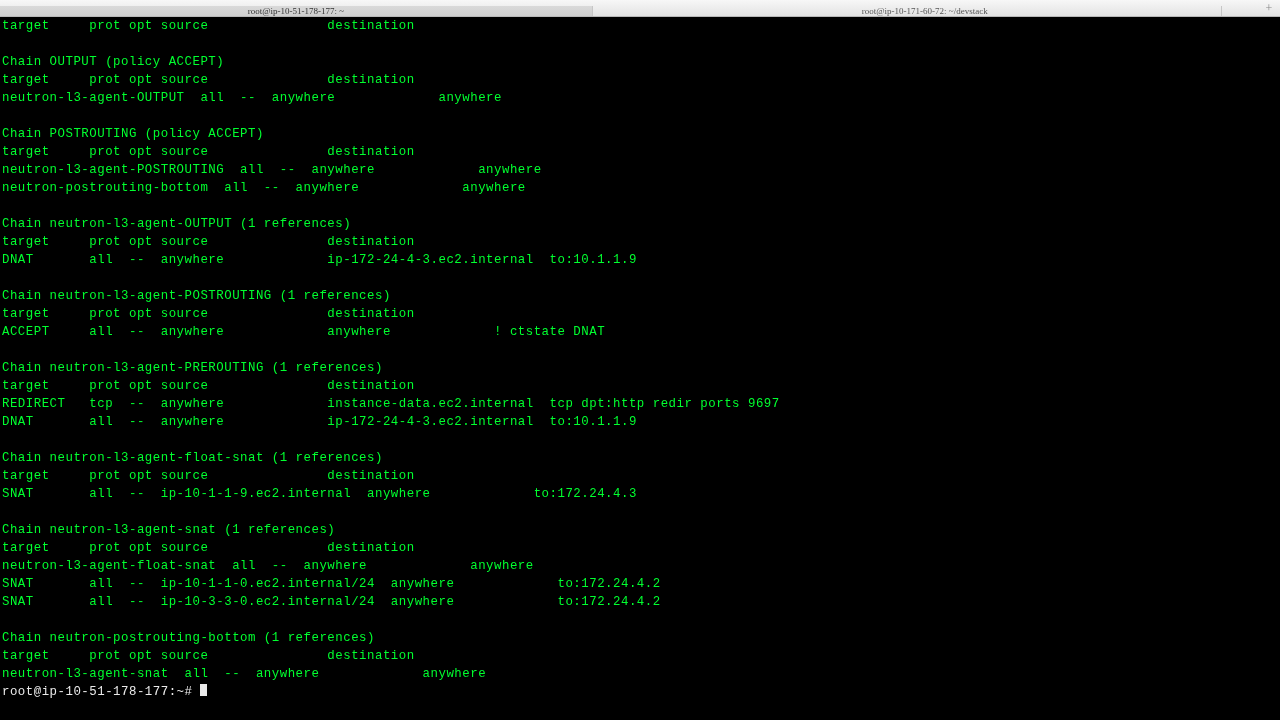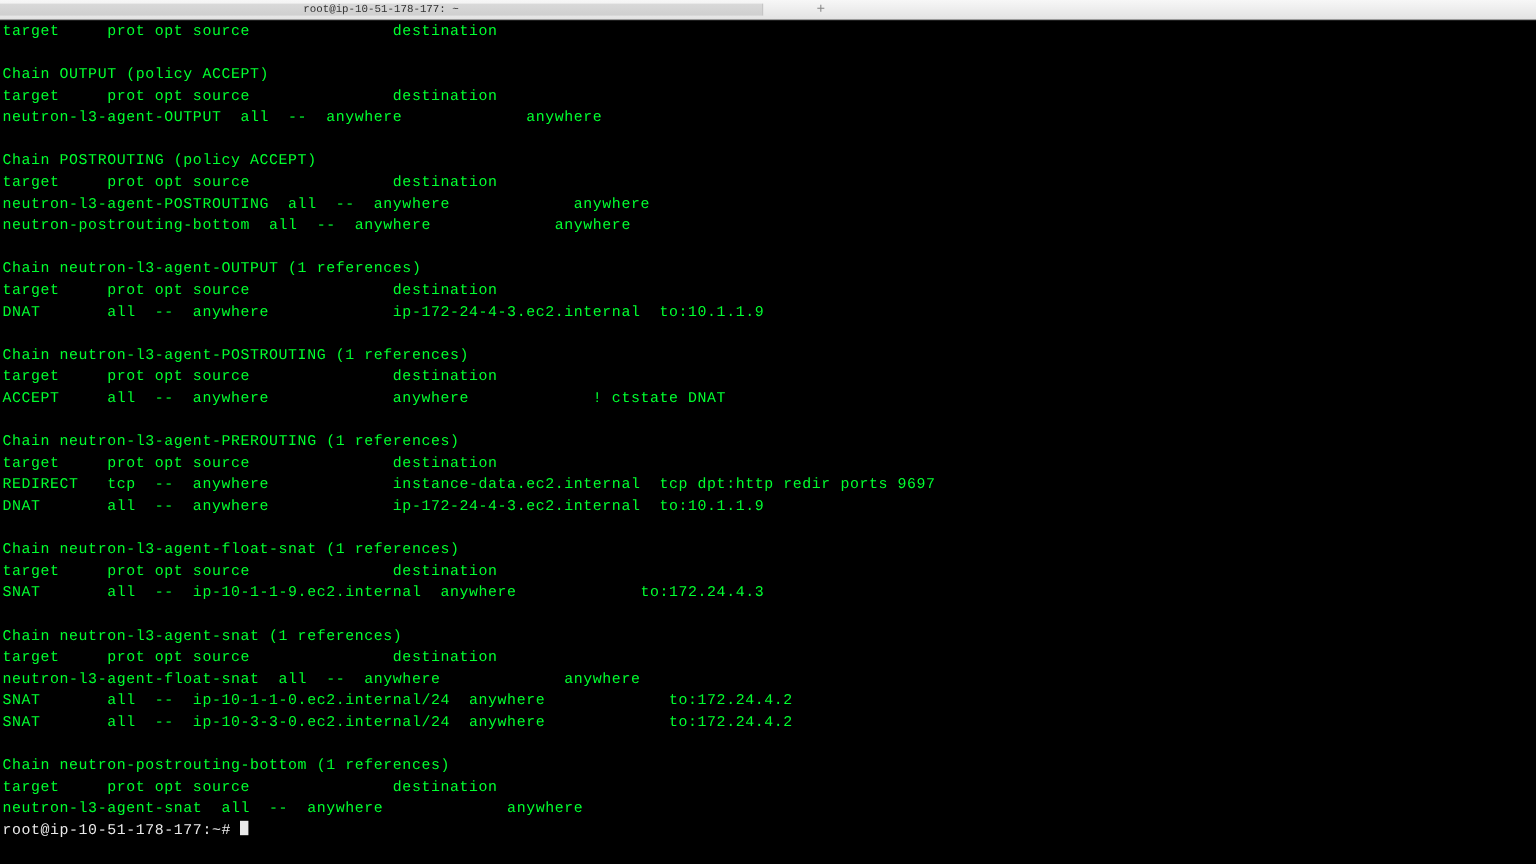--- a/index.html
+++ b/index.html
@@ -9,22 +9,22 @@
     height: 720px;
     overflow: hidden;
     background: #000;
     font-family: "Menlo", "Consolas", "DejaVu Sans Mono", monospace;
   }
   .tab-bar {
     height: 16px;
     background: linear-gradient(#f7f7f7, #e3e3e3);
     border-bottom: 1px solid #b8b8b8;
     display: flex;
-    align-items: center;
-    font-family: Liberation Mono, monospace;
+    align-items: flex-end;
+    font-family: Liberation Serif, serif;
     font-size: 9px;
     color: #555;
     gap: 36px;
   }
   .tab {
     width: 635px;
     display: flex;
     align-items: center;
     justify-content: center;
     border-right: 1px solid #c6c6c6;
@@ -63,20 +63,23 @@
     vertical-align: -1px;
   }
 </style>
 </head>
 <body>
 
 <div class="tab-bar">
   <div class="tab active">
     <span>root@ip-10-51-178-177: ~</span>
   </div>
+  <div class="tab">
+    <span>root@ip-10-171-60-72: ~/devstack</span>
+  </div>
   <div class="tab-add">
     <span>+</span>
   </div>
 </div>
 
 <div class="terminal" id="terminal"><span>target     prot opt source               destination
 
 Chain OUTPUT (policy ACCEPT)
 target     prot opt source               destination
 neutron-l3-agent-OUTPUT  all  --  anywhere             anywhere

